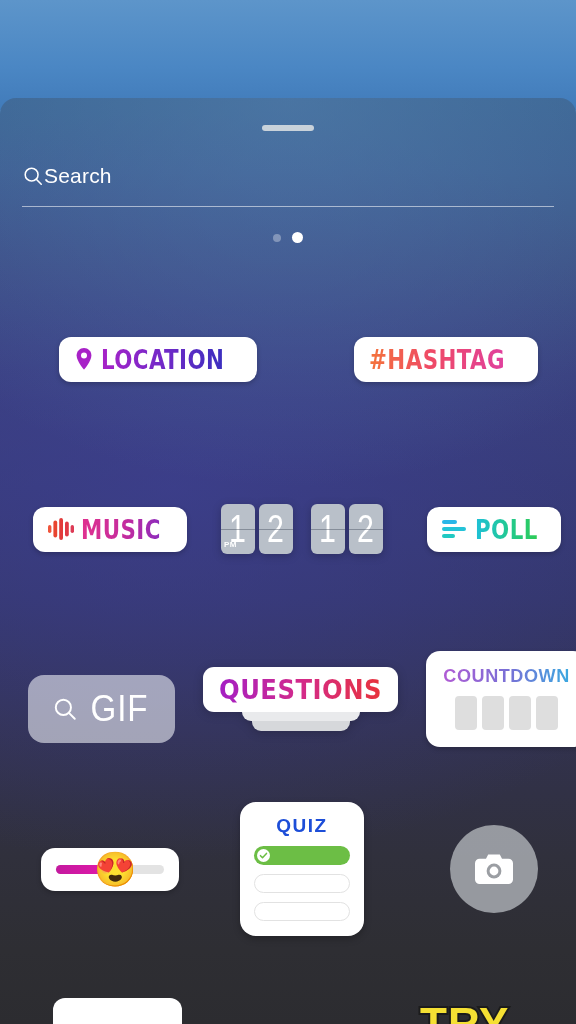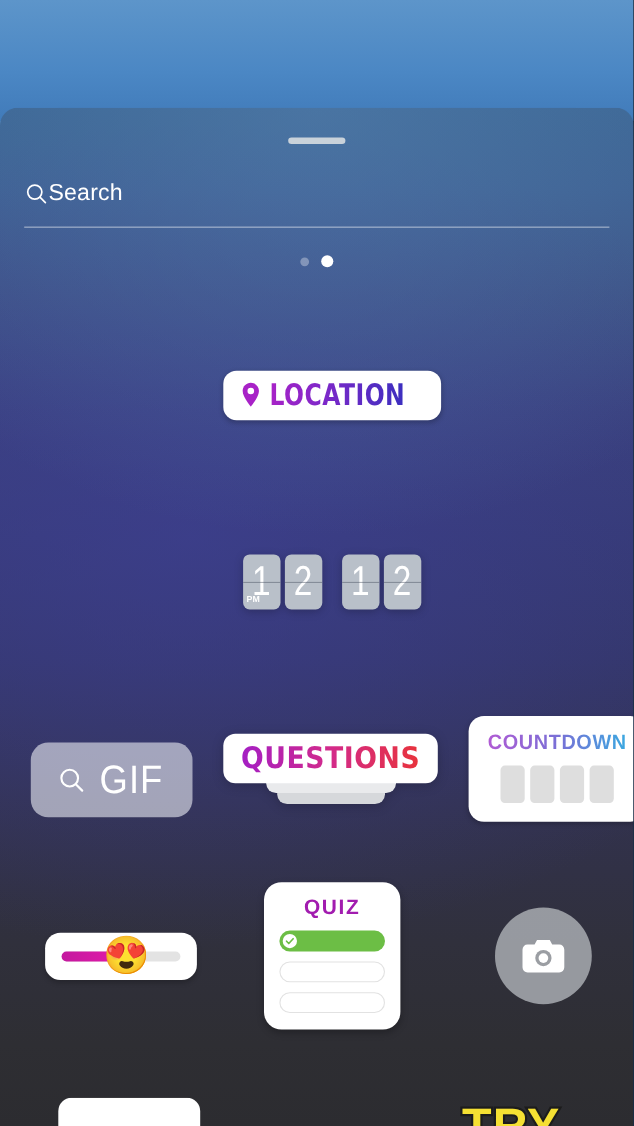--- a/index.html
+++ b/index.html
@@ -337,21 +337,21 @@
     display: flex;
     flex-direction: column;
     align-items: center;
     gap: 9px;
     box-shadow: 0 3px 7px rgba(0,0,0,0.25);
   }
   .quiz-title {
     font-family: "Liberation Sans Narrow", "Liberation Sans", sans-serif;
     font-weight: 700;
     font-size: 19px;
-    color: #a21caf;
+    color: #1d4ed8;
     letter-spacing: 1.5px;
     line-height: 1;
     margin-bottom: 2px;
   }
   .quiz-option {
     width: 96px;
     height: 19px;
     border-radius: 10px;
     box-sizing: border-box;
   }
@@ -456,25 +456,44 @@
               <svg class="pin-icon" viewBox="0 0 20 24">
                 <path d="M10 1C5.9 1 2.6 4.3 2.6 8.4c0 5.5 7.4 14.2 7.4 14.2s7.4-8.7 7.4-14.2C17.4 4.3 14.1 1 10 1z" fill="#a822c7"></path>
                 <circle cx="10" cy="8.4" r="3" fill="#ffffff"></circle>
               </svg>
             </span>
             <span class="pill-label g-location">LOCATION</span>
           </div>
         </div>
 
 
+        <div class="cell">
+          <div class="pill">
+            <span class="pill-label g-hashtag">#HASHTAG</span>
+          </div>
+        </div>
 
       </div>
 
       <div class="grid-row">
 
+        <div class="cell">
+          <div class="pill">
+            <span>
+              <svg class="music-icon" viewBox="0 0 26 22">
+                <rect x="0" y="7" width="3.4" height="8" rx="1.7" fill="#f0553c"></rect>
+                <rect x="5.4" y="2.5" width="3.8" height="17" rx="1.9" fill="#e8442f"></rect>
+                <rect x="11.2" y="0" width="3.8" height="22" rx="1.9" fill="#e23b3b"></rect>
+                <rect x="17" y="3.5" width="3.8" height="15" rx="1.9" fill="#e03a46"></rect>
+                <rect x="22.6" y="7" width="3.4" height="8" rx="1.7" fill="#dd3a55"></rect>
+              </svg>
+            </span>
+            <span class="pill-label g-music">MUSIC</span>
+          </div>
+        </div>
 
         <div class="cell">
           <div class="clock">
             <div class="clock-group">
               <div class="clock-tile">
                 <span class="clock-ampm">PM</span>
                 <span class="clock-digit">1</span>
               </div>
               <div class="clock-tile">
                 <span class="clock-digit">2</span>
@@ -485,20 +504,32 @@
               <div class="clock-tile">
                 <span class="clock-digit">1</span>
               </div>
               <div class="clock-tile">
                 <span class="clock-digit">2</span>
               </div>
             </div>
           </div>
         </div>
 
+        <div class="cell">
+          <div class="pill">
+            <span>
+              <svg class="poll-icon" viewBox="0 0 26 20">
+                <rect x="0" y="1" width="15" height="4" rx="2" fill="#29b6e8"></rect>
+                <rect x="0" y="8" width="24" height="4" rx="2" fill="#24c3d8"></rect>
+                <rect x="0" y="15" width="13" height="4" rx="2" fill="#21c9c2"></rect>
+              </svg>
+            </span>
+            <span class="pill-label g-poll">POLL</span>
+          </div>
+        </div>
 
       </div>
 
       <div class="grid-row">
 
         <div class="cell">
           <div class="gif-sticker">
             <span>
               <svg class="gif-search-icon" viewBox="0 0 24 24" fill="none">
                 <circle cx="10.5" cy="10.5" r="7" stroke="#ffffff" stroke-width="1.8"></circle>

